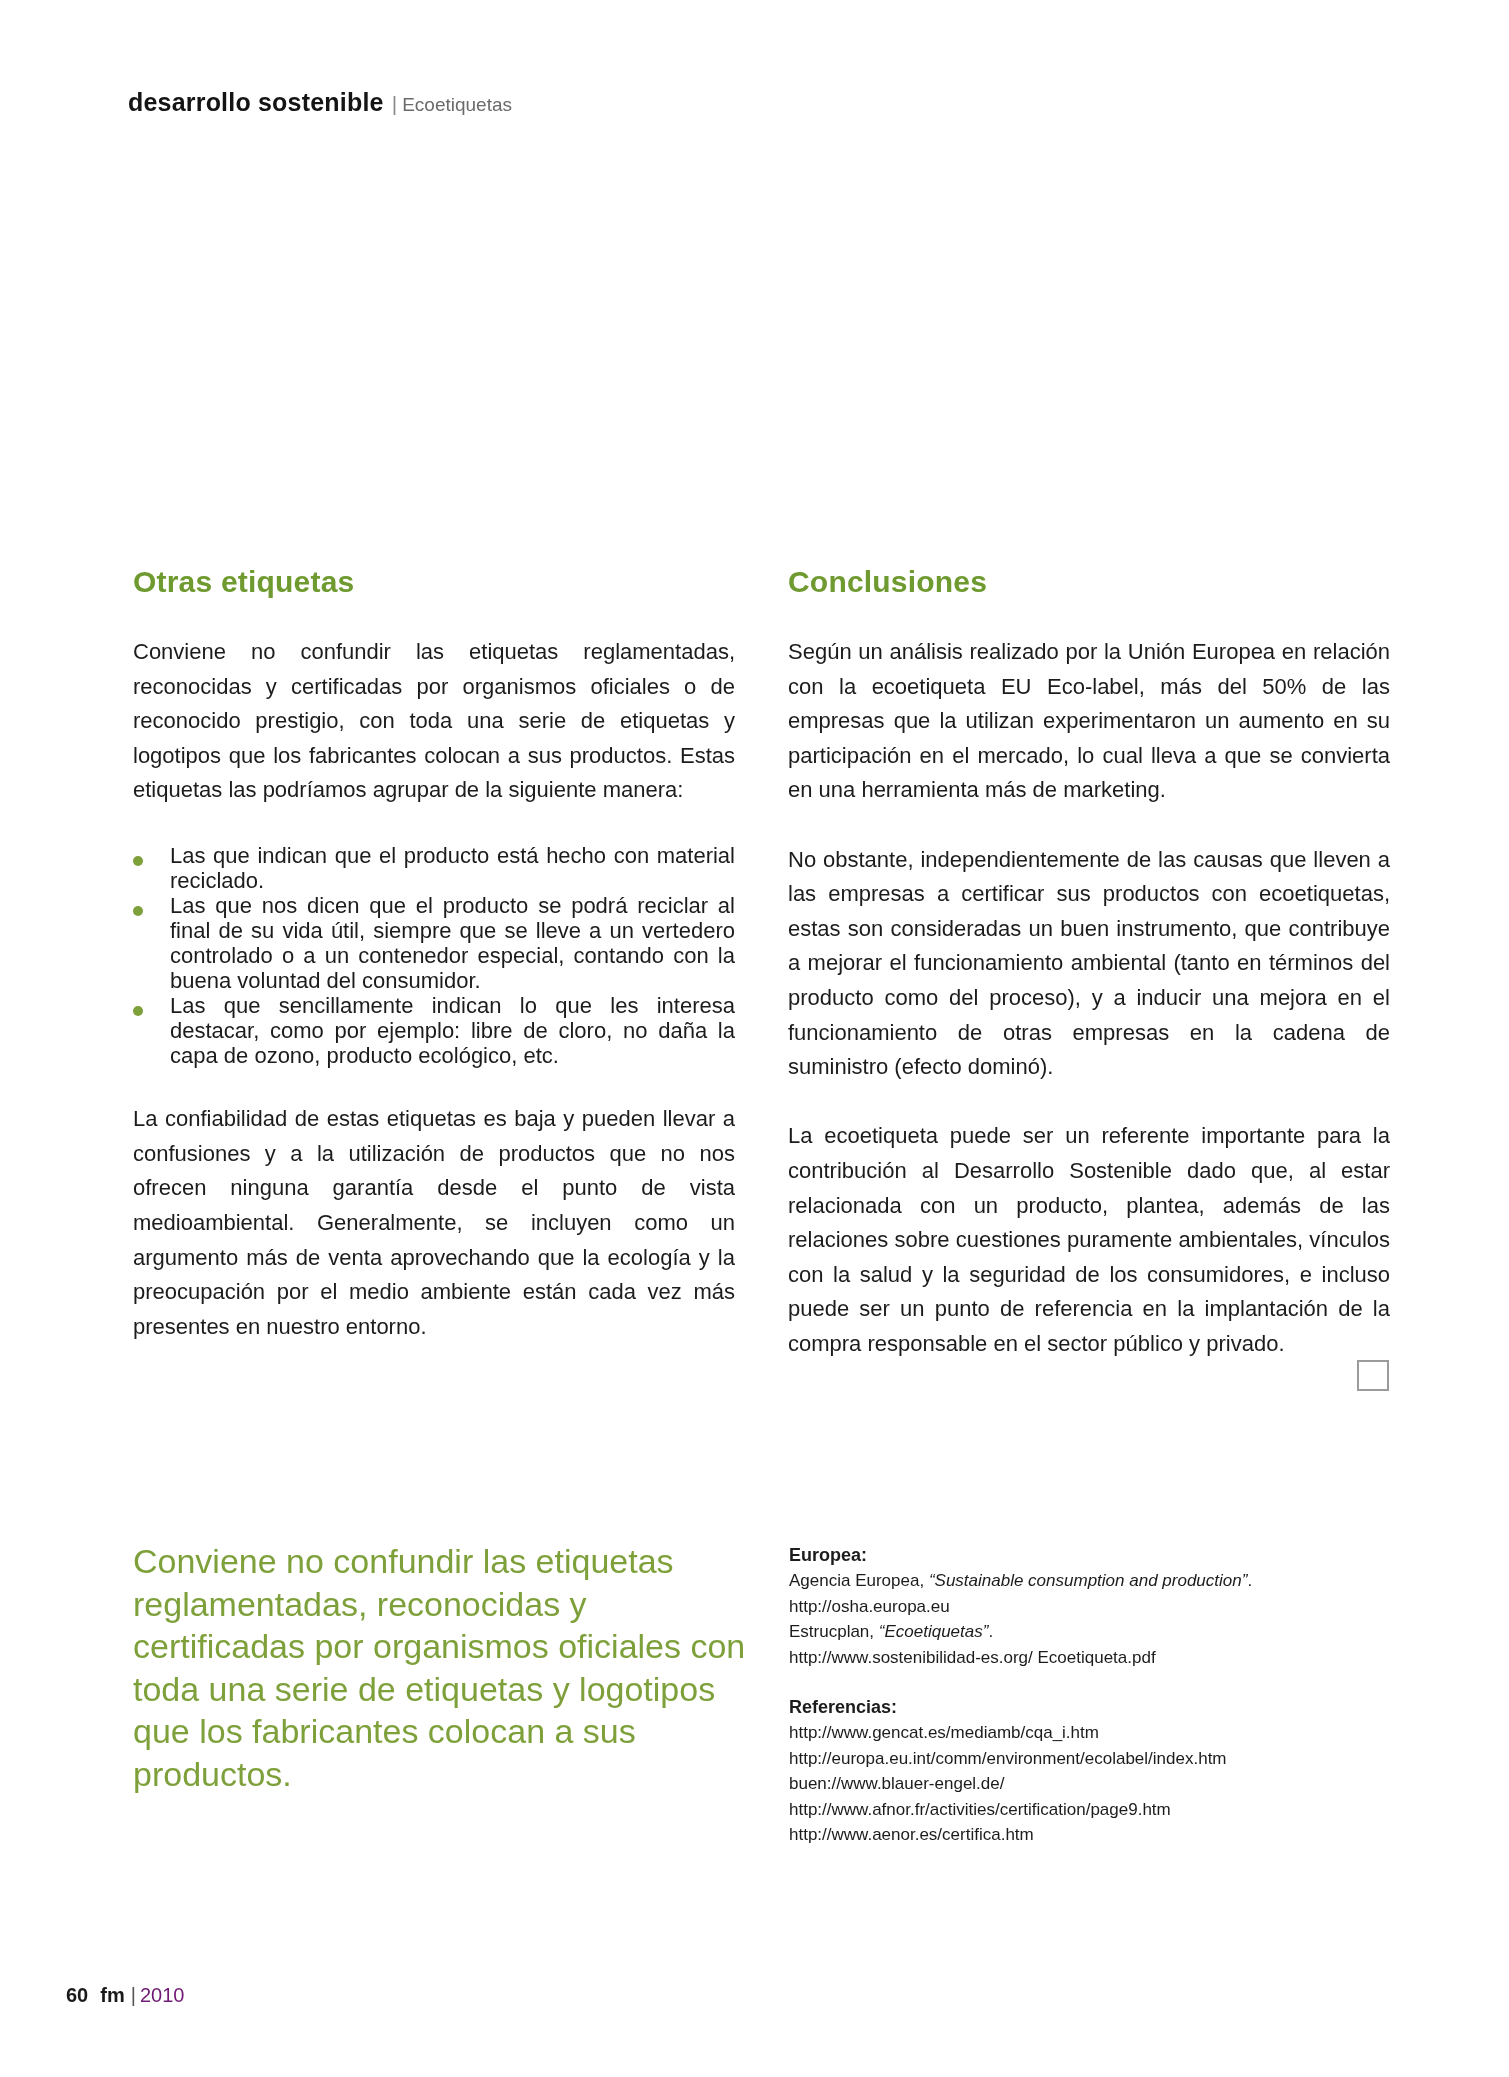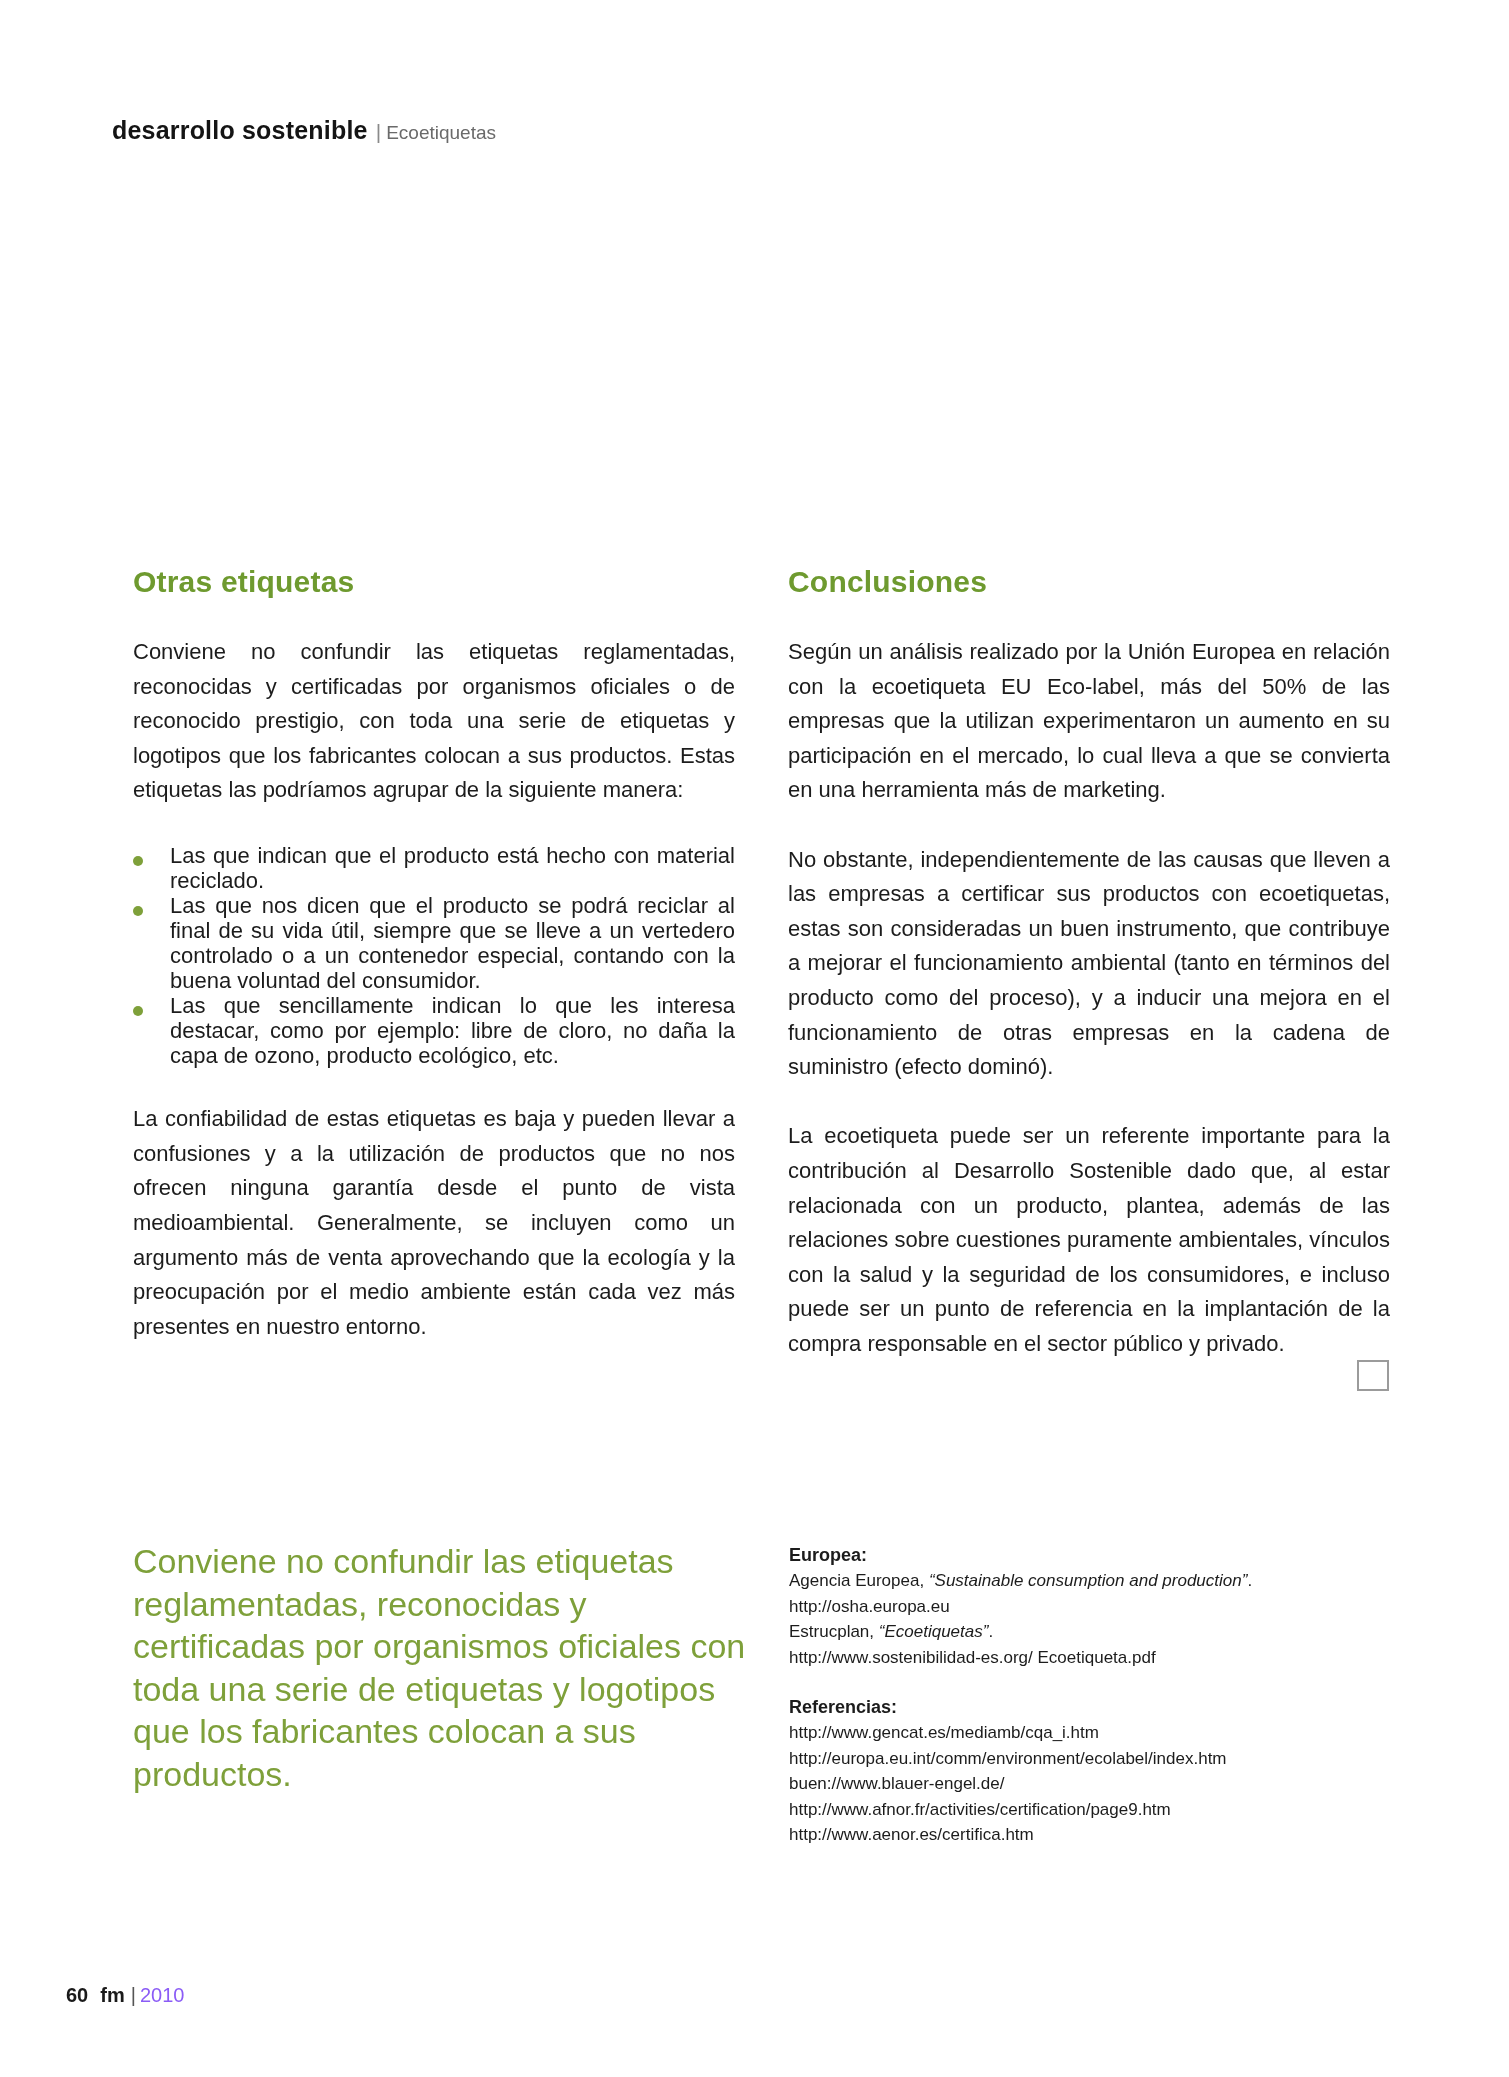--- a/index.html
+++ b/index.html
@@ -1,19 +1,19 @@
 <!DOCTYPE html>
 <html><head>
   <meta charset="utf-8">
   <style>
     html, body { margin: 0; padding: 0; background: #ffffff; }
     body { width: 1509px; height: 2077px; position: relative; overflow: hidden;
            font-family: "Liberation Sans", "DejaVu Sans", sans-serif; color: #1a1a1a; }
 
-    .running-head { position: absolute; left: 112px; top: 88px; font-size: 25px; white-space: nowrap; margin-top: 28px; }
+    .running-head { position: absolute; left: 128px; top: 88px; font-size: 25px; white-space: nowrap; }
     .running-head .section { font-weight: bold; color: #141414; letter-spacing: 0.2px; }
     .running-head .sep { color: #8a8a8a; font-size: 21px; margin: 0 5px 0 8px; }
     .running-head .topic { color: #6a6a6a; font-size: 19px; }
 
     .col { position: absolute; width: 602px; }
     .col.left { left: 133px; top: 560px; }
     .col.right { left: 788px; top: 560px; }
 
     h2.section-heading { margin: 0; font-size: 30px; font-weight: bold; color: #6e9a2f; height: 50px; line-height: 44px; letter-spacing: 0.2px; }
 
@@ -32,21 +32,21 @@
     .sources { position: absolute; left: 789px; top: 1543px; width: 560px; font-size: 17px; line-height: 25.4px; color: #1c1c1c; }
     .sources .label { font-weight: bold; font-size: 18px; }
     .sources .line { white-space: nowrap; }
     .sources em { font-style: italic; }
     .sources .block-gap { height: 25px; }
 
     .folio { position: absolute; left: 66px; top: 1984px; font-size: 20px; white-space: nowrap; color: #1a1a1a; }
     .folio .page-num { font-weight: bold; margin-right: 12px; }
     .folio .mag { font-weight: bold; margin-top: 16px; }
     .folio .sep { color: #555; margin: 0 4px 0 6px; }
-    .folio .year { color: #8b5cf6; text-align: center; }
+    .folio .year { color: #701a75; text-align: center; }
   </style>
 </head>
 <body>
 
 <div class="running-head">
   <span class="section">desarrollo sostenible</span><span class="sep">|</span><span class="topic">Ecoetiquetas</span>
 </div>
 
 <div class="col left">
   <h2 class="section-heading">Otras etiquetas</h2>

